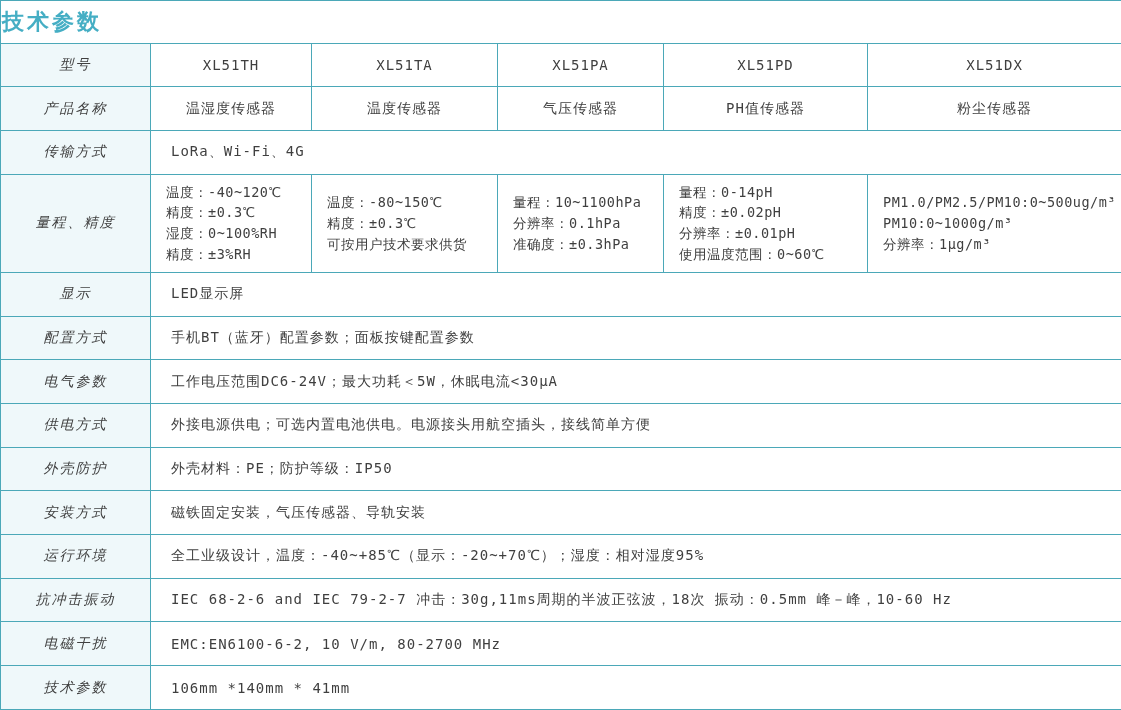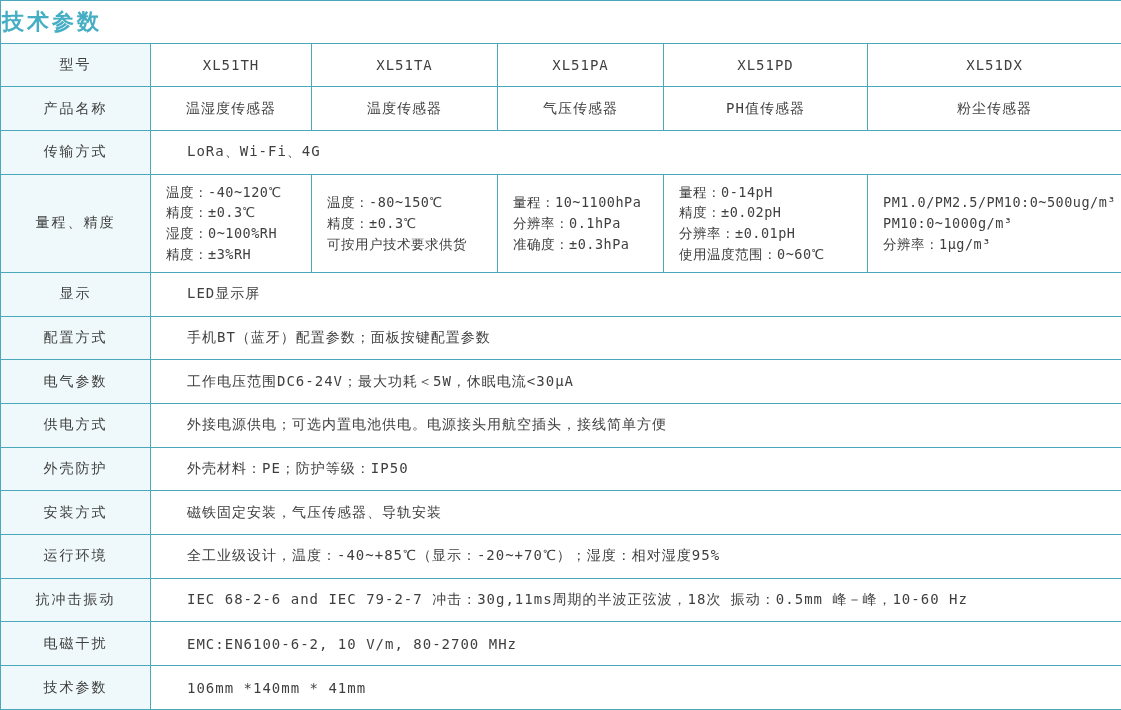--- a/index.html
+++ b/index.html
@@ -37,23 +37,24 @@
     letter-spacing:3px;
     margin-left:26px;
   }
   .row-std td{height:43px;}
   .range-row td{height:92px;}
   .label-cell{
     background:var(--label-bg);
     text-align:center;
     letter-spacing:2px;
     padding:0 16px;
+    font-style:italic;
   }
   .center-cell{text-align:center;padding:0 0;}
-  .value-cell{text-align:left;padding:0 8px 0 36px;white-space:nowrap;}
+  .value-cell{text-align:left;padding:0 8px 0 20px;white-space:nowrap;}
   .range-cell{
     text-align:left;
     padding:6px 6px 6px 15px;
     white-space:pre-line;
     line-height:1.55;
     font-size:13.5px;
     letter-spacing:0.5px;
   }
 </style>
 </head>

